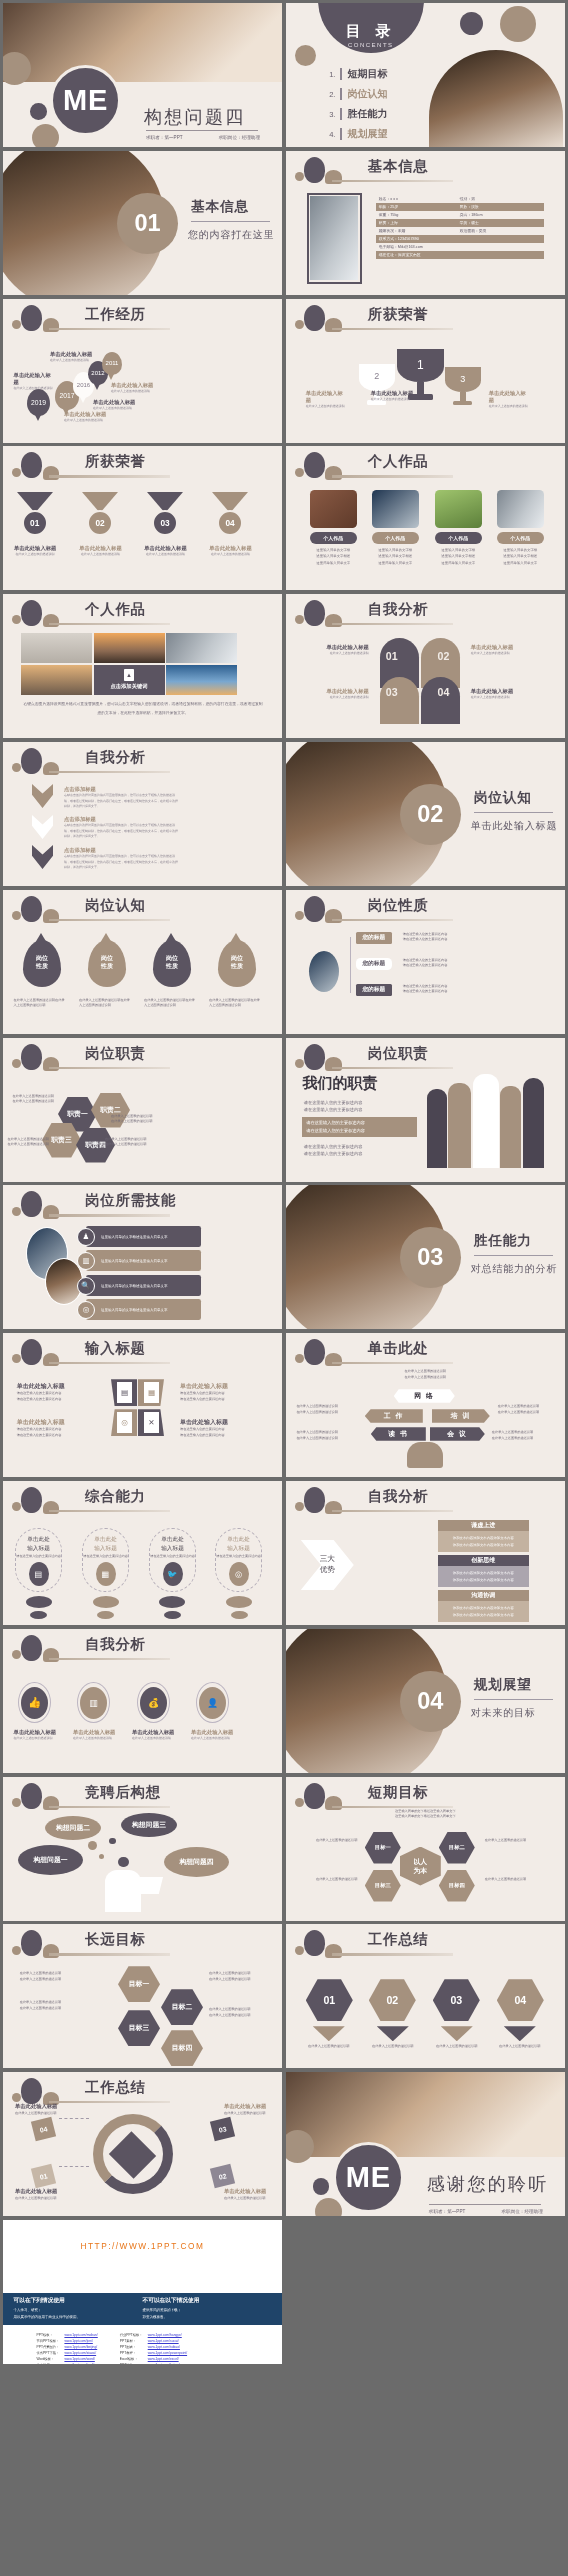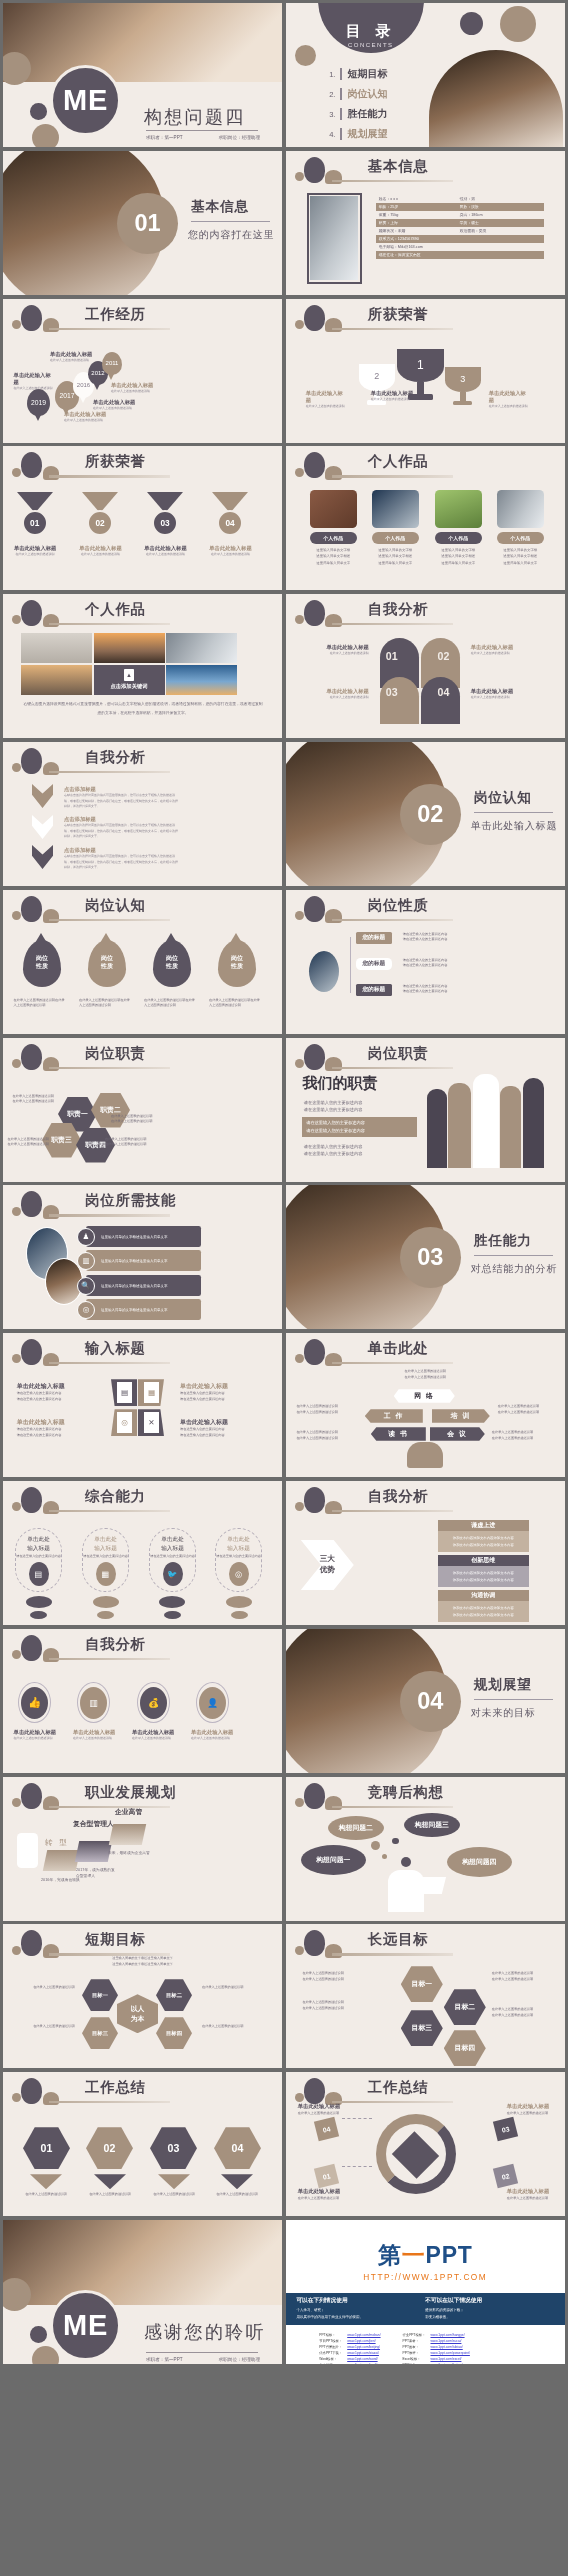--- a/index.html
+++ b/index.html
@@ -812,21 +812,21 @@
 
 <div class="slide">
   <div class="blob-group">
         <i class="b1"></i>
         <i class="b2"></i>
         <i class="b3"></i>
       </div>
   <div class="s-title">自我分析</div>
   <div class="s-rule"></div>
   <div style="position:absolute;left:15px;top:59px;width:53px;height:50px;background:#fff;clip-path:polygon(0 0,62% 0,100% 50%,62% 100%,0 100%,38% 50%);display:flex;align-items:center;justify-content:center;">
-    <div style="font-size:7.6px;font-weight:bold;color:#4e4852;text-align:right;line-height:1.4;">
+    <div style="font-size:7.6px;font-weight:normal;color:#4e4852;text-align:right;line-height:1.4;">
           <div>三大</div>
           <div>优势</div>
         </div>
       </div>
   <div class="sa-bar" style="left:152px;top:39px;">
     <div class="sa-h" style="background:#a5917e;">谦虚上进</div>
     <div class="sa-b" style="background:#c3b2a0;">
           <div>添加文本内容添加文本内容添加文本内容</div>
           <div>添加文本内容添加文本内容添加文本内容</div>
         </div>
@@ -882,39 +882,20 @@
 </div>
 
 <div class="slide">
   <div class="sec-photo photo2"></div>
   <div class="sec-num">04</div>
   <div class="sec-t">规划展望</div>
   <div class="sec-line"></div>
   <div class="sec-s">对未来的目标</div>
 </div>
 
-<div class="slide">
-  <div class="blob-group">
-        <i class="b1"></i>
-        <i class="b2"></i>
-        <i class="b3"></i>
-      </div>
-  <div class="s-title">职业发展规划</div>
-  <div class="s-rule"></div>
-  <div style="position:absolute;left:13.7px;top:56px;width:21px;height:35px;background:#fff;border-radius:4.6px;"></div>
-  <div style="position:absolute;left:42px;top:61px;font-size:7.6px;color:#a5917e;letter-spacing:2.3px;">转 型</div>
-  <div style="position:absolute;left:42px;top:73px;width:33px;height:21px;background:linear-gradient(180deg,#a5917e,#d8ccbf);transform:skewX(-12deg);"></div>
-  <div style="position:absolute;left:38px;top:100px;font-size:3.8px;color:#6f6876;">2016年，完成角色转换</div>
-  <div style="position:absolute;left:70px;top:42px;font-size:6.8px;color:#4e4852;font-weight:bold;">复合型管理人</div>
-  <div style="position:absolute;left:74px;top:64px;width:33px;height:21px;background:linear-gradient(180deg,#5b5461,#bdb6c2);transform:skewX(-12deg);"></div>
-  <div style="position:absolute;left:73px;top:90px;width:41px;font-size:3.8px;color:#6f6876;line-height:1.8;">2017年，成为成熟的复合型管理人</div>
-  <div style="position:absolute;left:112px;top:30px;font-size:6.8px;color:#4e4852;font-weight:bold;">企业高管</div>
-  <div style="position:absolute;left:108px;top:47px;width:33px;height:21px;background:linear-gradient(180deg,#a5917e,#e0d6cb);transform:skewX(-12deg);"></div>
-  <div style="position:absolute;left:105px;top:73px;width:47px;font-size:3.8px;color:#6f6876;">未来，最终成为企业高管</div>
-</div>
 
 <div class="slide">
   <div class="blob-group">
         <i class="b1"></i>
         <i class="b2"></i>
         <i class="b3"></i>
       </div>
   <div class="s-title">竞聘后构想</div>
   <div class="s-rule"></div>
   <div class="cloud" style="left:42px;top:39px;width:56px;height:24px;background:#a5917e;">构想问题二</div>
@@ -1069,21 +1050,20 @@
   <div class="cover-h1" style="top:100px;">感谢您的聆听</div>
   <div class="cover-line" style="top:132px;"></div>
   <div class="cover-sub" style="top:137px;">
     <span>求职者：第一PPT</span>
     <span>求职岗位：经理助理</span>
   </div>
 </div>
 
 <div class="slide" style="background:#fff;">
   <div class="f-logo">
-    <div class="l1"><span>第</span><em>一</em><span>PPT</span></div>
     <div class="l2">HTTP://WWW.1PPT.COM</div>
   </div>
   <div class="f-band">
     <div style="width:50%;">
       <h4>可以在下列情况使用</h4>
       <ul>
         <li>个人学习、研究；</li>
         <li>用以展示中的内容用于商业文件中的使用。</li>
       </ul>
         </div>

